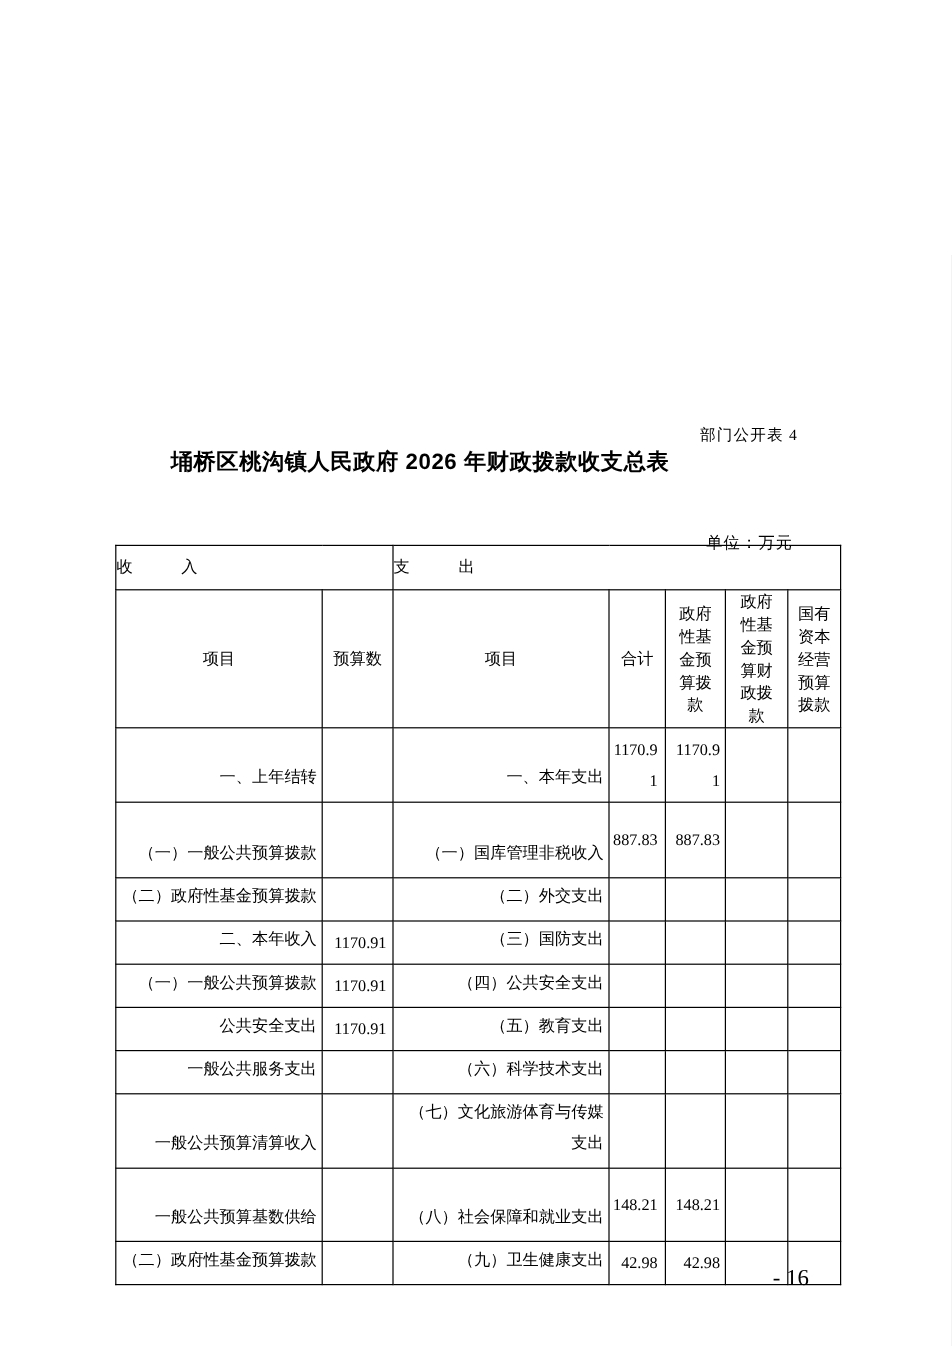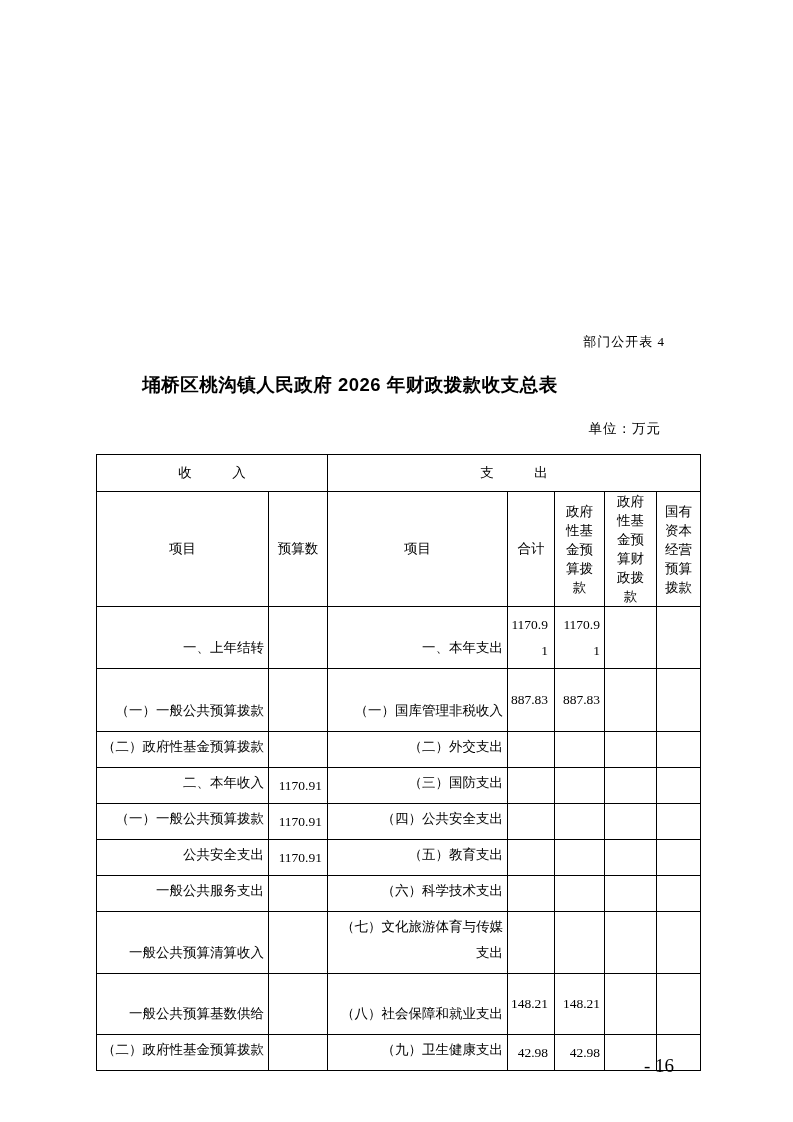--- a/index.html
+++ b/index.html
@@ -8,59 +8,59 @@
     position: relative;
     width: 793px;
     height: 1122px;
     background: #ffffff;
     font-family: "Liberation Serif", serif;
     color: #000;
     overflow: hidden;
   }
   .header-note {
     position: absolute;
-    top: 333px;
+    top: 354px;
     right: 128px;
     font-size: 13px;
     letter-spacing: 1px;
   }
   .doc-title {
     position: absolute;
     top: 372px;
     left: 0;
     width: 700px;
     text-align: center;
     font-family: "Liberation Sans", sans-serif;
     font-weight: bold;
     font-size: 18.5px;
     letter-spacing: 0.5px;
   }
   .unit-note {
     position: absolute;
-    top: 420px;
+    top: 444px;
     right: 132px;
     font-size: 13.5px;
     letter-spacing: 1px;
   }
   table.budget {
     position: absolute;
     top: 454px;
     left: 96px;
     width: 604px;
     border-collapse: collapse;
     table-layout: fixed;
   }
   table.budget td {
     border: 1px solid #000;
     font-size: 13.5px;
     overflow: hidden;
   }
   td.sec {
     height: 37px;
-    text-align: center;
+    text-align: left;
     vertical-align: middle;
     font-size: 14px;
   }
   tr.colhead td {
     height: 114px;
     text-align: center;
     vertical-align: middle;
   }
   td.vhead {
     line-height: 19px;

